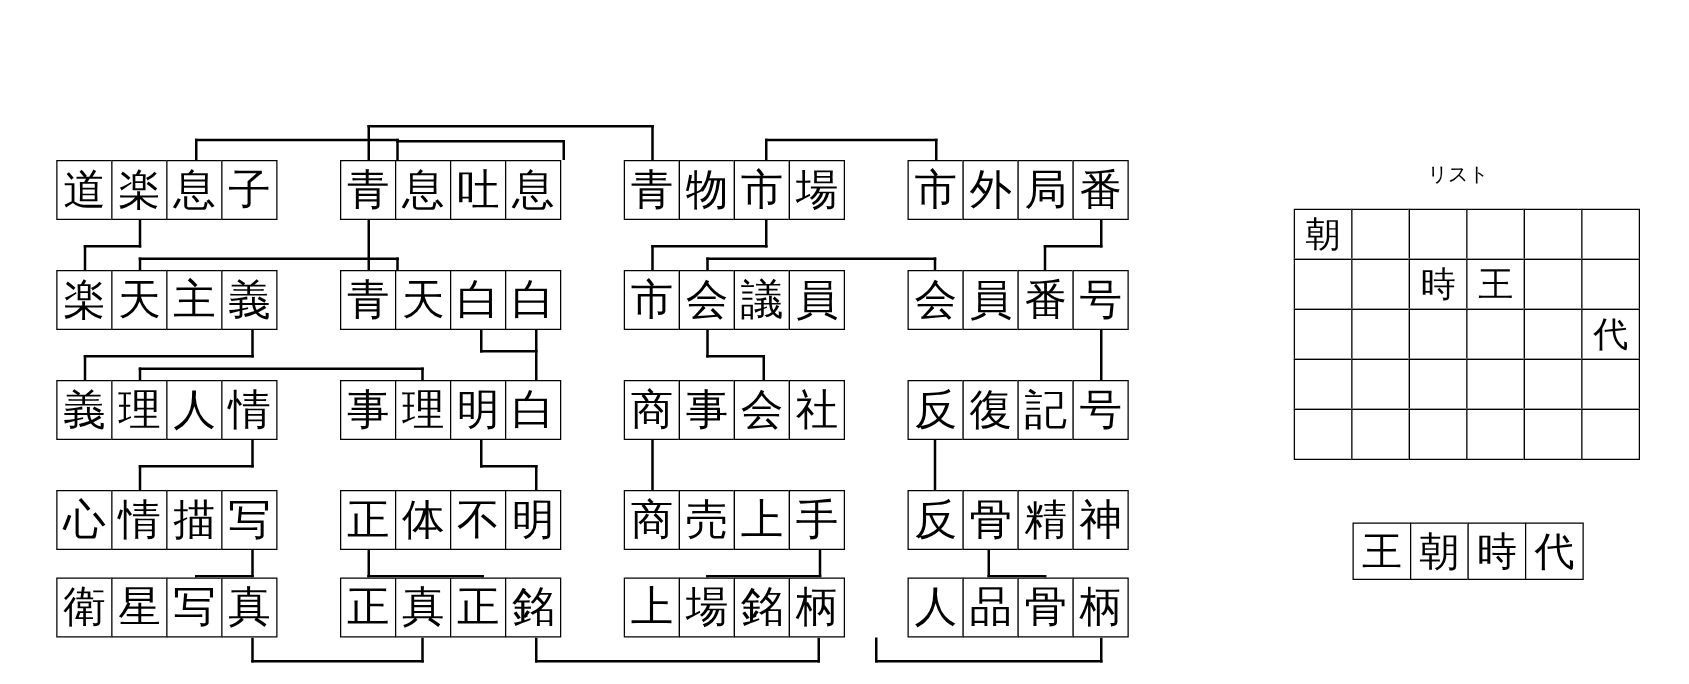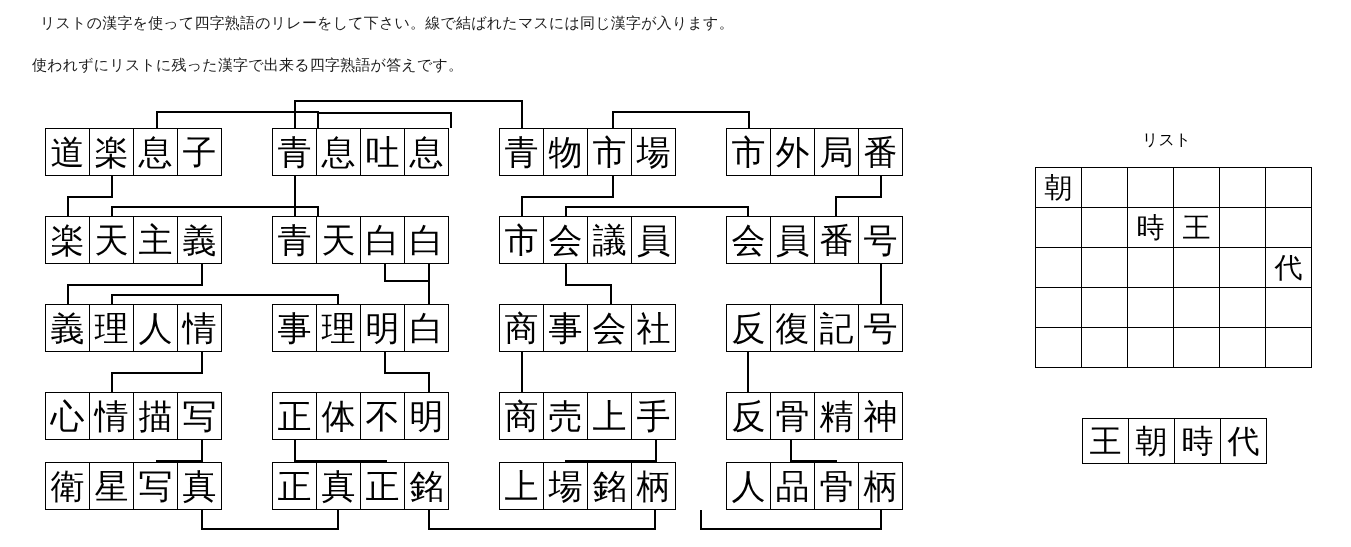--- a/index.html
+++ b/index.html
@@ -46,22 +46,20 @@
     display:flex;align-items:center;justify-content:center;
     font-family:"DejaVu Sans","Liberation Sans",sans-serif;
     font-size:32px;line-height:1;color:#000;
   }
 </style>
 </head>
 <body>
 
 <div id="stage">
 
-  <div class="instr" id="instr1">リストの漢字を使って四字熟語のリレーをして下さい。線で結ばれたマスには同じ漢字が入ります。</div>
-  <div class="instr" id="instr2">使われずにリストに残った漢字で出来る四字熟語が答えです。</div>
 
   <div>
 
     <div class="ln lnh" style="left:156px;top:111px;width:163px;"></div>
     <div class="ln lnv" style="left:156px;top:111px;height:17px;"></div>
     <div class="ln lnv" style="left:317px;top:111px;height:17px;"></div>
 
     <div class="ln lnh" style="left:317px;top:112px;width:135px;"></div>
     <div class="ln lnv" style="left:450px;top:112px;height:16px;"></div>
 

